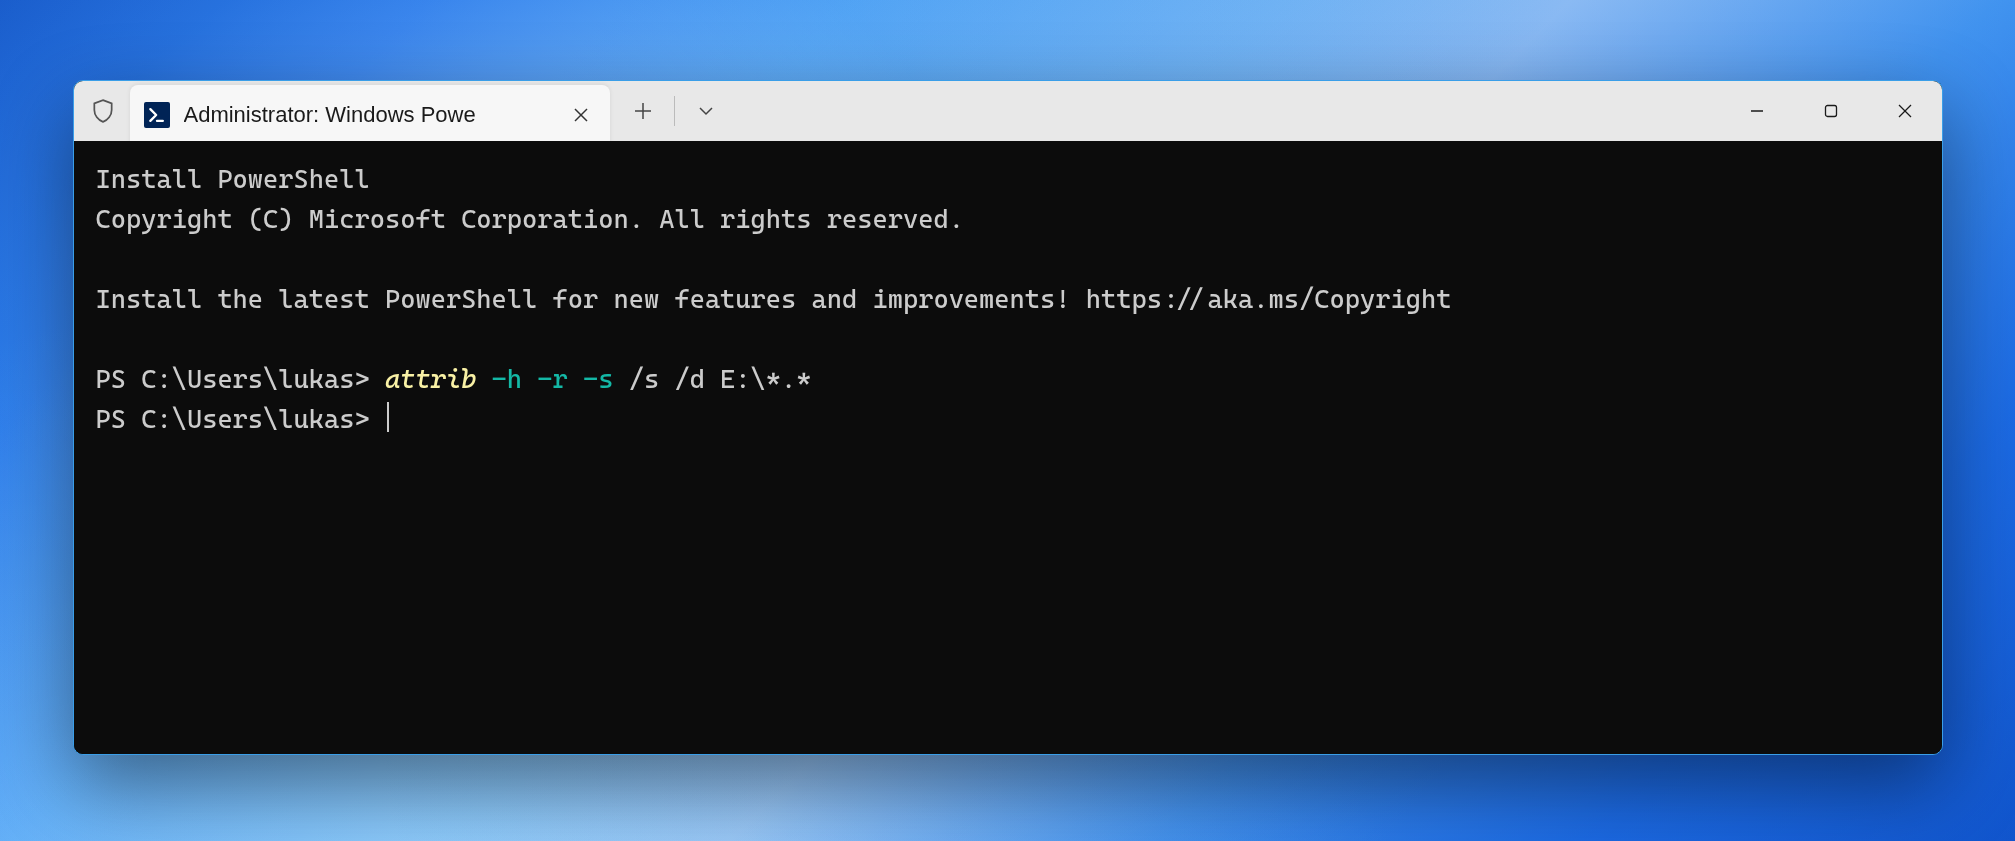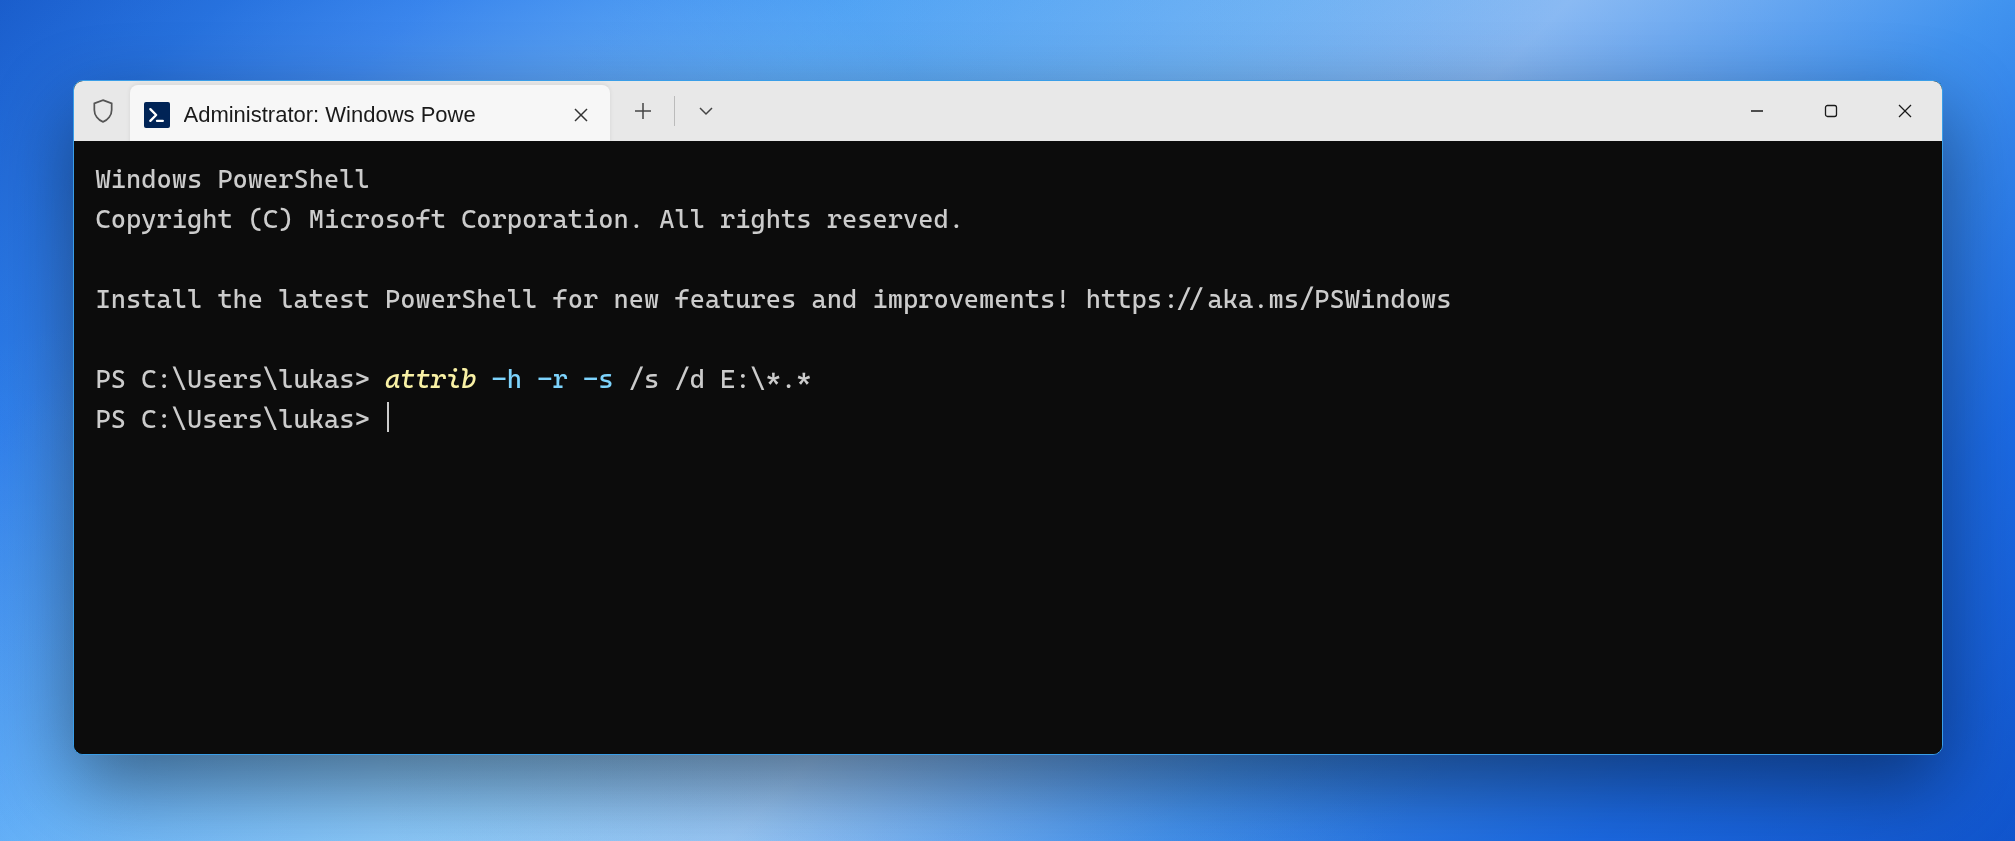--- a/index.html
+++ b/index.html
@@ -157,21 +157,21 @@
       line-height: 40px;
       color: #cccccc;
       white-space: pre;
       overflow: hidden;
     }
     .cmd-yellow {
       color: #f9f1a5;
       font-style: italic;
     }
     .cmd-gray {
-      color: #7dd3fc;
+      color: #14b8a6;
     }
     .cursor {
       display: inline-block;
       width: 2px;
       height: 30px;
       background: #cccccc;
       vertical-align: -4px;
       margin-left: 2px;
     }
   </style>
@@ -227,20 +227,20 @@
         </svg>
       </div>
       <div class="win-btn">
         <svg width="16" height="16" viewBox="0 0 16 16">
           <line x1="2" y1="2" x2="14" y2="14" stroke="currentColor" stroke-width="1.3"></line>
           <line x1="14" y1="2" x2="2" y2="14" stroke="currentColor" stroke-width="1.3"></line>
         </svg>
       </div>
     </div>
   </div>
-  <div class="terminal-content"><span>Windows PowerShell</span>
+  <div class="terminal-content"><span>Install PowerShell</span>
 <span>Copyright (C) Microsoft Corporation. All rights reserved.</span>
 
-<span>Install the latest PowerShell for new features and improvements! https://aka.ms/PSWindows</span>
+<span>Install the latest PowerShell for new features and improvements! https://aka.ms/Copyright</span>
 
 <span>PS C:\Users\lukas&gt; </span><span class="cmd-yellow">attrib</span><span class="cmd-gray"> -h -r -s</span><span> /s /d E:\*.*</span>
 <span>PS C:\Users\lukas&gt; </span><span class="cursor"></span></div>
 </div>
 
 </body></html>

